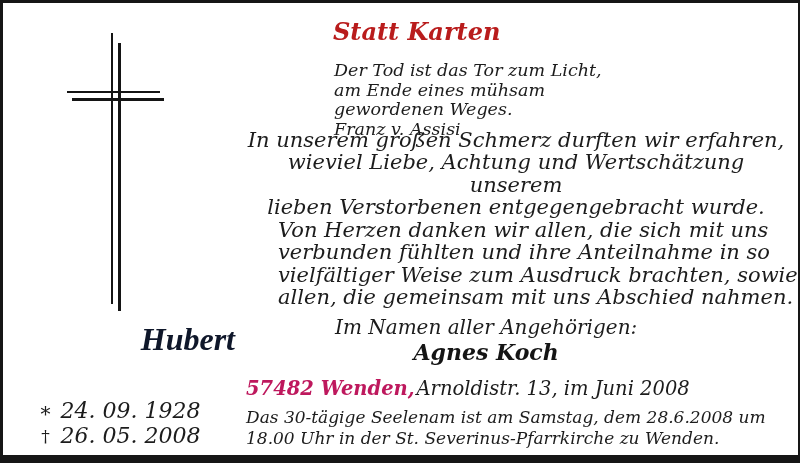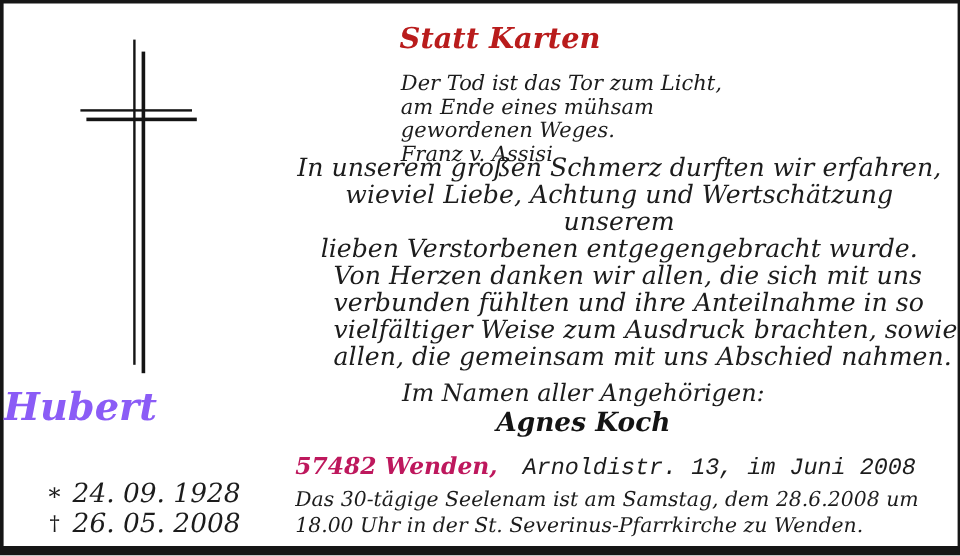--- a/index.html
+++ b/index.html
@@ -21,26 +21,27 @@
     overflow: hidden;
   }
   .abs { position: absolute; }
 
   
   .cross-line { position: absolute; background: #141414; }
 
   
   .deceased-name {
     left: 0; top: 318; width: 232px;
-    text-align: left;
+    text-align: right;
     font-weight: bold;
     font-style: italic;
     font-size: 32px;
     line-height: 37px;
-    color: #8b5cf6;
+    color: #0f172a;
+    font-family: Liberation Serif, serif;
   }
   .dates {
     left: 0; top: 396px; width: 232px;
     text-align: center;
     font-style: italic;
     font-size: 22px;
     line-height: 24.5px;
   }
   .date-symbol {
     display: inline-block;
@@ -93,21 +94,21 @@
 
   .address-line {
     left: 243px; top: 374px;
     font-style: italic;
     font-size: 19.5px;
   }
   .address-city {
     font-weight: bold;
     color: #be185d;
   }
-  .address-rest { margin-left: 21px; font-family: Liberation Mono, monospace; }
+  .address-rest { margin-left: 2px; }
 
   .service-note {
     left: 243px; top: 404px;
     font-style: italic;
     font-size: 17px;
     line-height: 20.5px;
   }
 </style>
 </head>
 <body>

